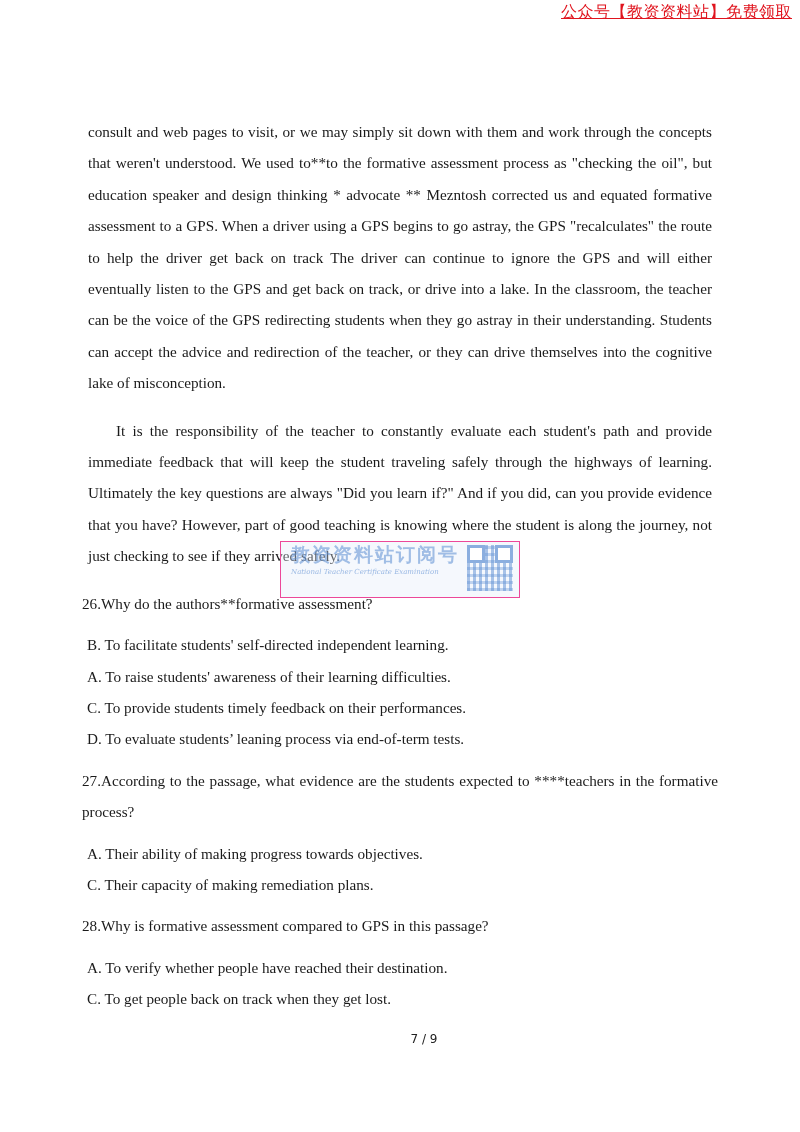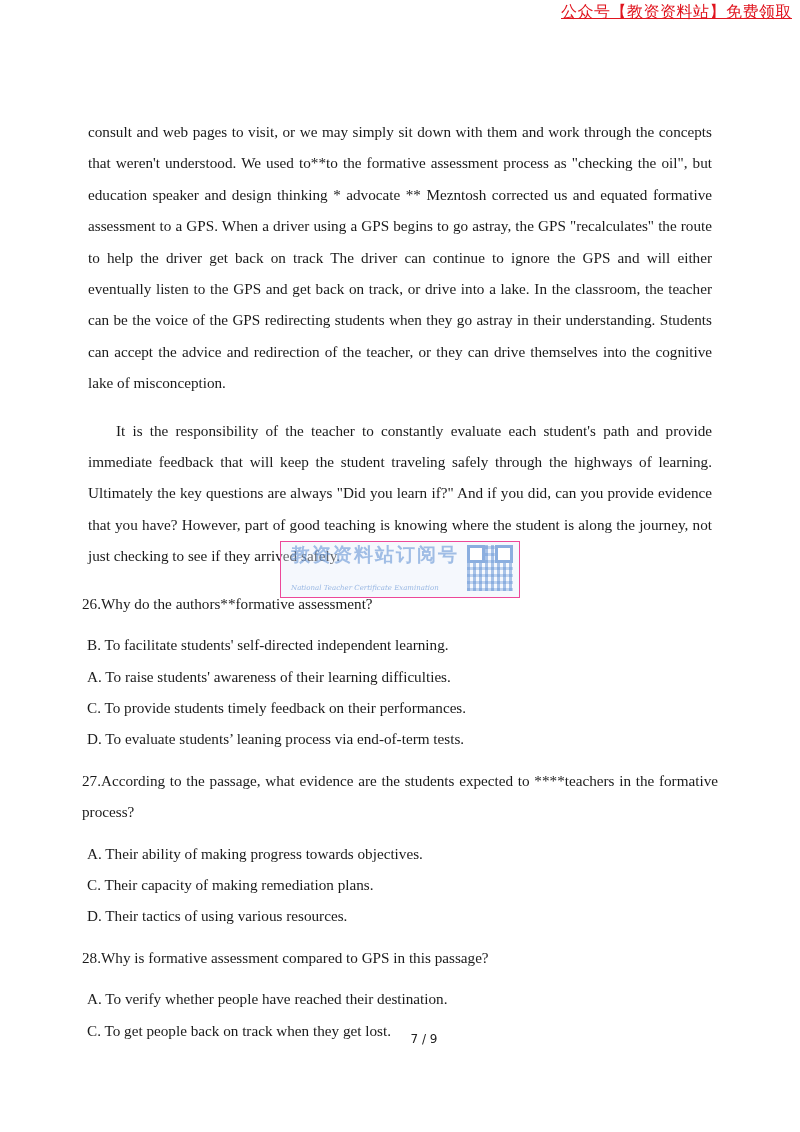--- a/index.html
+++ b/index.html
@@ -22,21 +22,21 @@
   .watermark {
     position: absolute; left: 280px; top: 541px; width: 238px; height: 55px;
     border: 1px solid #ec4899; background: rgba(225,235,250,0.35);
   }
   .wm-title {
     position: absolute; left: 10px; top: 0px; font-family: "DejaVu Sans", sans-serif;
     font-size: 19px; font-weight: bold; color: rgba(90,140,210,0.55); letter-spacing: 2px;
   }
   .wm-sub {
     position: absolute; left: 10px; top: 26px; font-family: "DejaVu Serif", serif; font-style: italic;
-    font-size: 7px; color: rgba(90,140,210,0.6); margin-top: 16px;
+    font-size: 7px; color: rgba(90,140,210,0.6);
   }
   .wm-qr {
     position: absolute; right: 6px; top: 3px; width: 46px; height: 46px;
     background:
       repeating-linear-gradient(90deg, rgba(90,140,210,0.5) 0 3px, transparent 3px 6px),
       repeating-linear-gradient(0deg, rgba(90,140,210,0.35) 0 3px, transparent 3px 7px);
   }
   .wm-qr::before, .wm-qr::after {
     content: ""; position: absolute; width: 12px; height: 12px; border: 3px solid rgba(90,140,210,0.7); background: #fff;
   }
@@ -61,21 +61,20 @@
     <p class="opt">B. To facilitate students' self-directed independent learning.</p>
     <p class="opt">A. To raise students' awareness of their learning difficulties.</p>
     <p class="opt">C. To provide students timely feedback on their performances.</p>
     <p class="opt">D. To evaluate students’ leaning process via end-of-term tests.</p>
   </div>
 
   <div>
     <p class="q justify">27.According to the passage, what evidence are the students expected to ****teachers in the formative process?</p>
     <p class="opt">A. Their ability of making progress towards objectives.</p>
     <p class="opt">C. Their capacity of making remediation plans.</p>
-    <p class="opt">D. Their tactics of using various resources.</p>
   </div>
 
   <div>
     <p class="q">28.Why is formative assessment compared to GPS in this passage?</p>
     <p class="opt">A. To verify whether people have reached their destination.</p>
     <p class="opt">C. To get people back on track when they get lost.</p>
   </div>
 </div>
 
 <div class="watermark">

